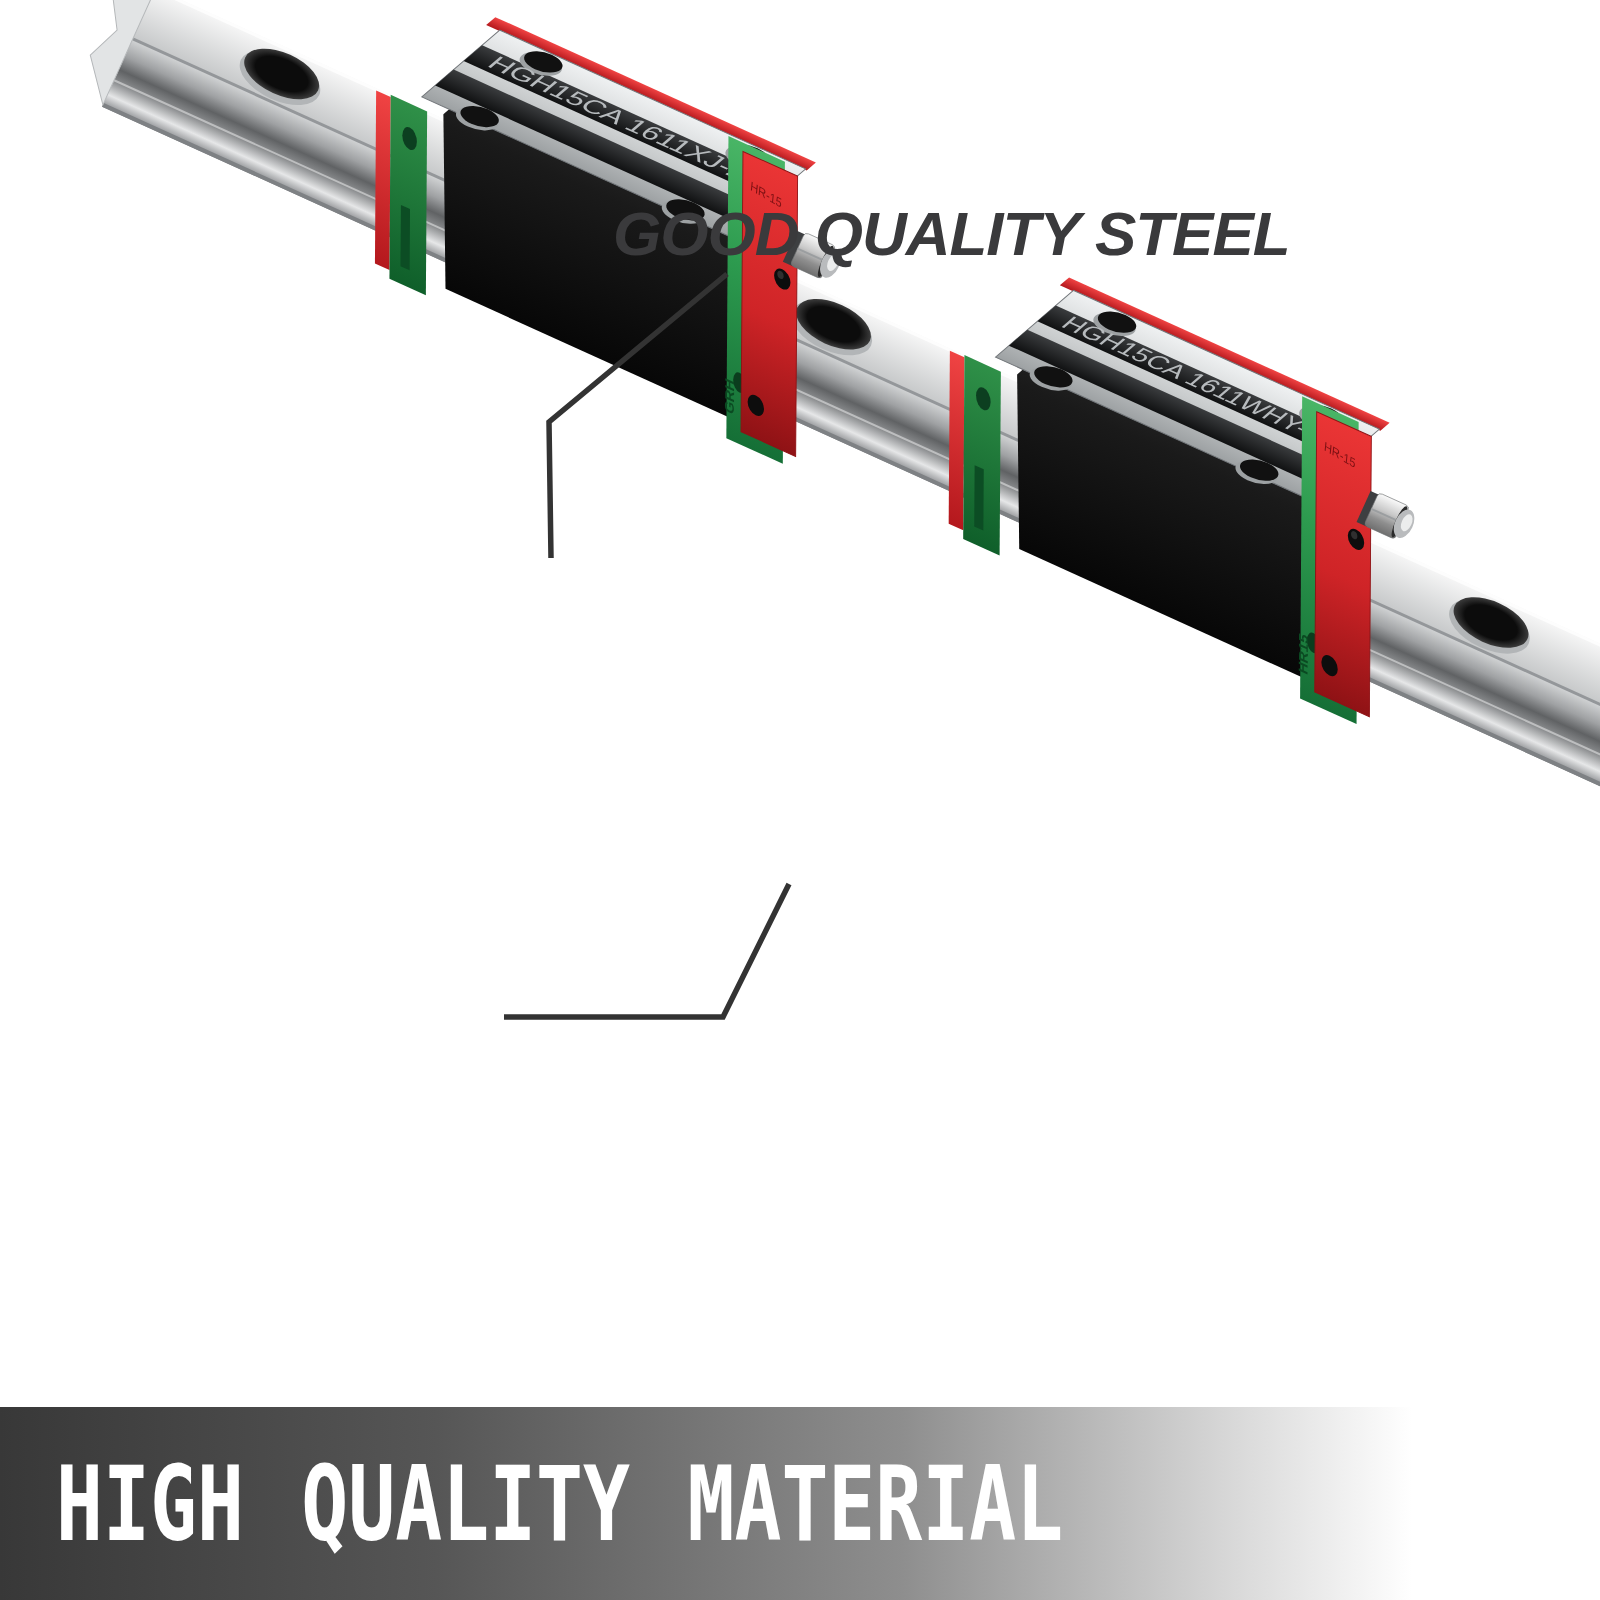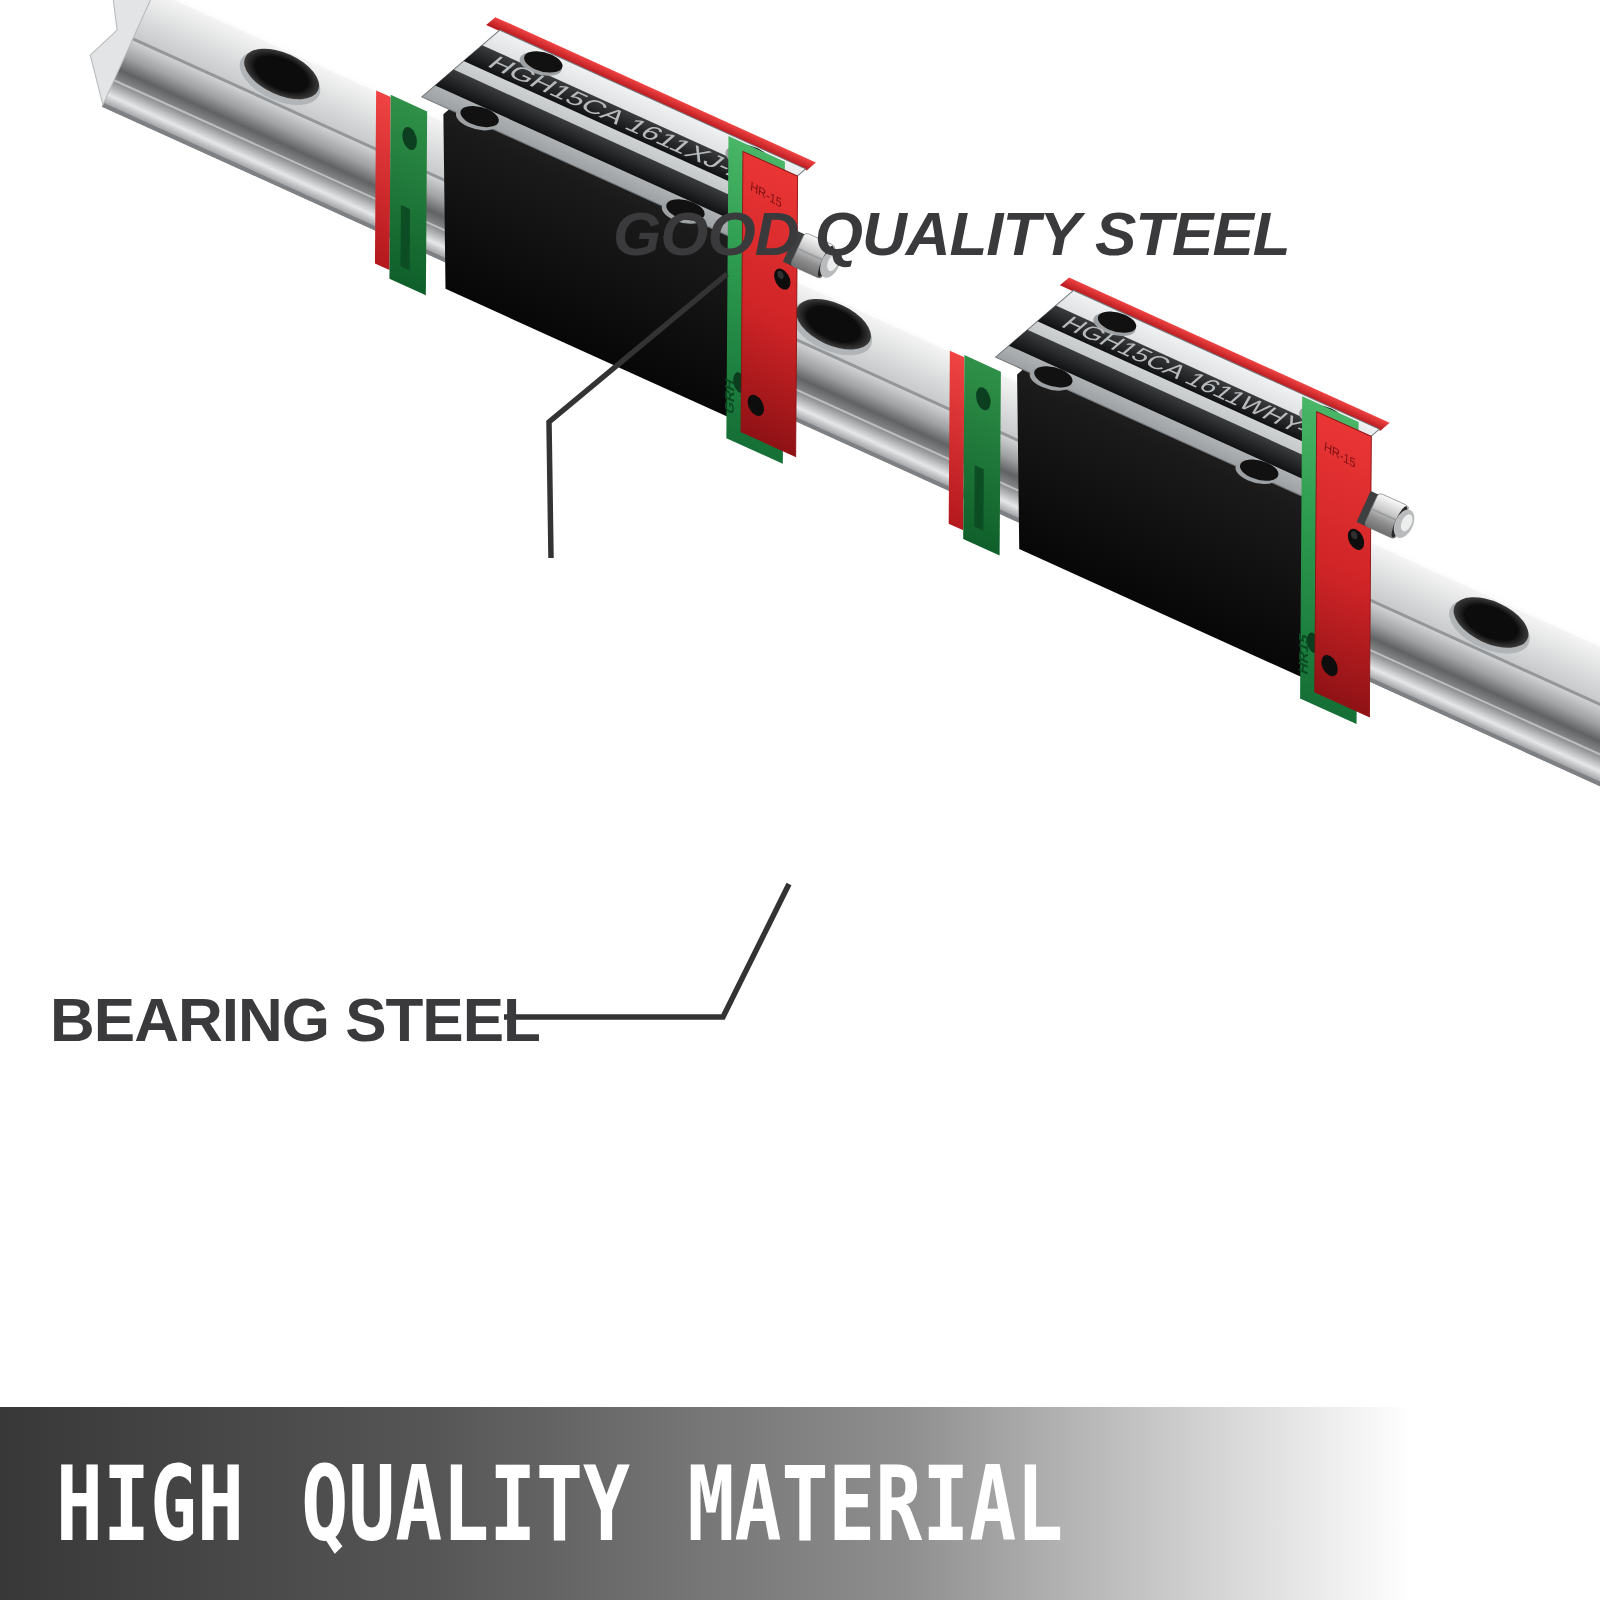--- a/index.html
+++ b/index.html
@@ -210,19 +210,18 @@
           <ellipse cx="470" cy="-30" rx="5" ry="9" fill="#eceded"></ellipse>
         </g>
       </g>
     </g>
 
     <polyline points="727,274 549,422 551,558" fill="none" stroke="#333333" stroke-width="5.5"></polyline>
     <polyline points="504,1017 723,1017 789,884" fill="none" stroke="#333333" stroke-width="5.5"></polyline>
   </svg>
 
   <div id="label-block" class="callout-label">GOOD QUALITY STEEL</div>
-  <div id="label-rail" class="callout-label">BEARING STEEL</div>
 
   <div id="banner">
     <span class="banner-text">HIGH QUALITY MATERIAL</span>
   </div>
 
 </div>
 
 </body></html>

